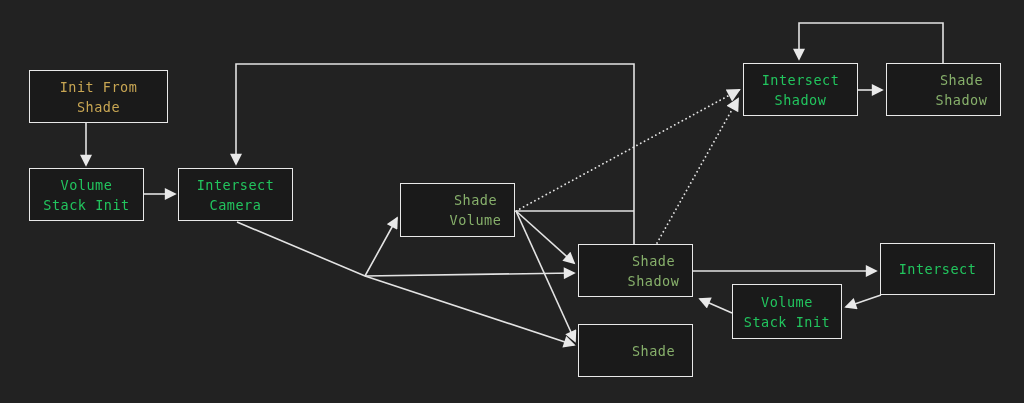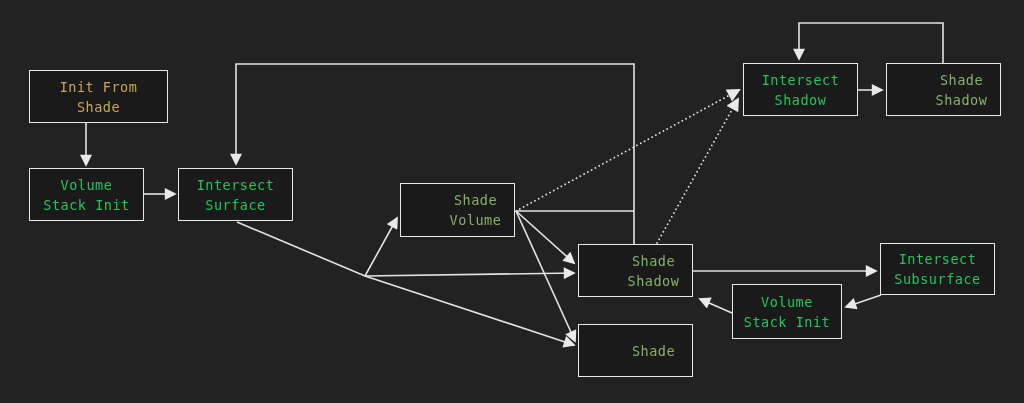--- a/index.html
+++ b/index.html
@@ -74,21 +74,21 @@
       <div class="node c-yellow" style="left: 29px; top: 70px; width: 139px; height: 53px; align-items: center;">
         <span class="label-line">Init From</span>
         <span class="label-line">Shade</span>
       </div>
       <div class="node c-blue" style="left: 29px; top: 168px; width: 115px; height: 53px;">
         <span class="label-line">Volume</span>
         <span class="label-line">Stack Init</span>
       </div>
       <div class="node c-blue" style="left: 178px; top: 168px; width: 115px; height: 53px;">
         <span class="label-line">Intersect</span>
-        <span class="label-line">Surface</span>
+        <span class="label-line">Camera</span>
       </div>
       <div class="node c-green" style="left: 400px; top: 183px; width: 115px; height: 54px;">
         <span class="label-line">Shade</span>
         <span class="label-line">Volume</span>
       </div>
       <div class="node c-green" style="left: 578px; top: 244px; width: 115px; height: 53px;">
         <span class="label-line">Shade</span>
         <span class="label-line">Shadow</span>
       </div>
       <div class="node c-green" style="left: 578px; top: 324px; width: 115px; height: 53px;">
@@ -101,16 +101,15 @@
       <div class="node c-green" style="left: 886px; top: 63px; width: 115px; height: 53px;">
         <span class="label-line">Shade</span>
         <span class="label-line">Shadow</span>
       </div>
       <div class="node c-blue" style="left: 732px; top: 284px; width: 110px; height: 55px;">
         <span class="label-line">Volume</span>
         <span class="label-line">Stack Init</span>
       </div>
       <div class="node c-blue" style="left: 880px; top: 243px; width: 115px; height: 52px;">
         <span class="label-line">Intersect</span>
-        <span class="label-line">Subsurface</span>
       </div>
     </div>
 </div>
 
 </body></html>

